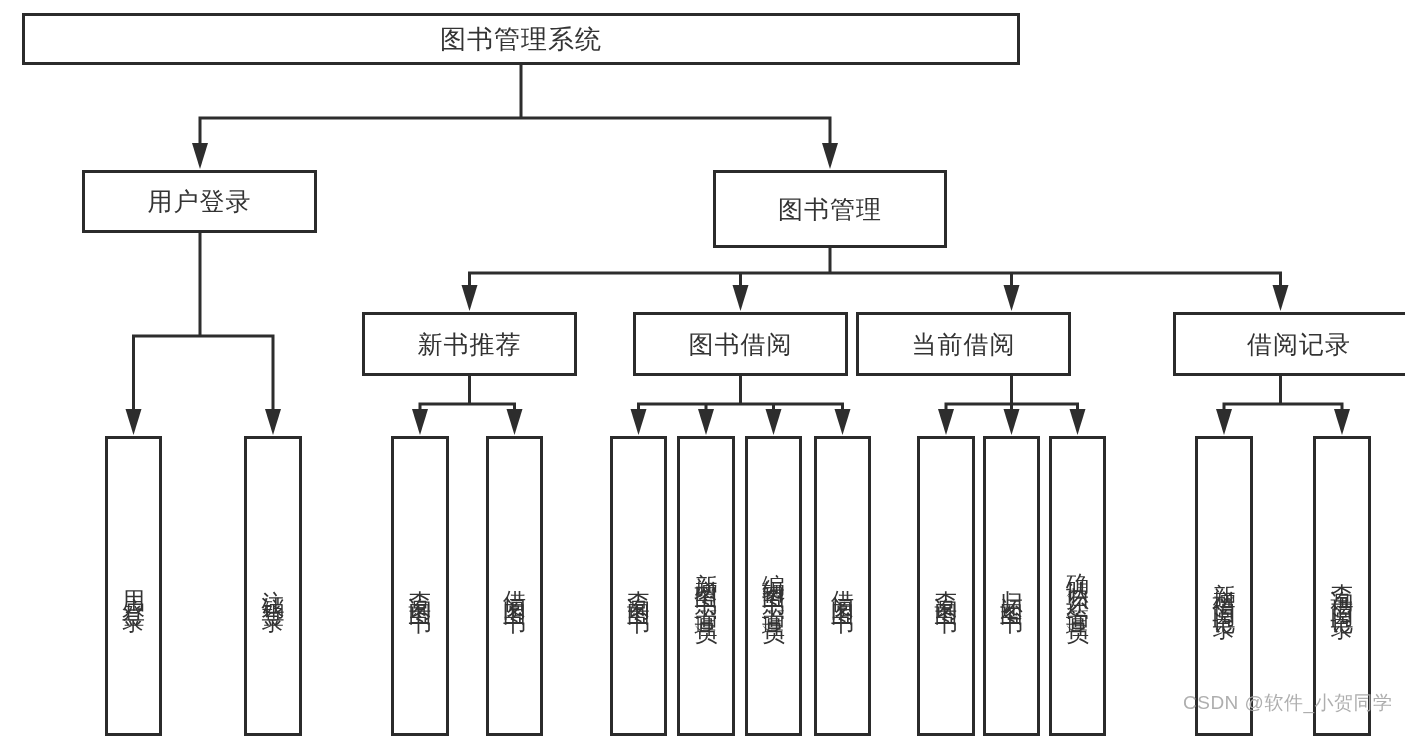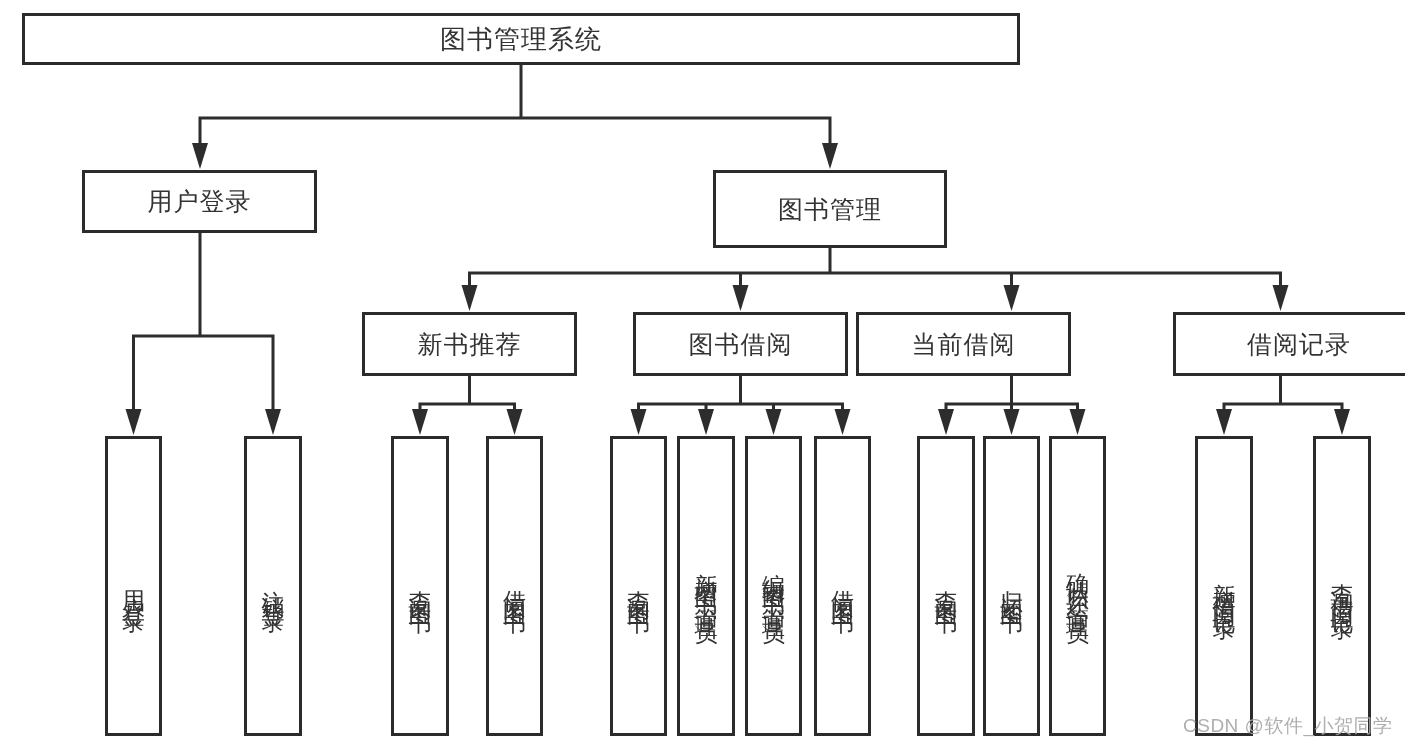--- a/index.html
+++ b/index.html
@@ -37,21 +37,21 @@
     writing-mode: vertical-rl;
     text-orientation: mixed;
     font-size: 23px;
     letter-spacing: 7px;
     line-height: 1;
     color: #333333;
   }
   .watermark {
     position: absolute;
     left: 1183px;
-    top: 713px;
+    top: 690px;
     font-size: 19px;
     color: #a8a8a8;
     opacity: 0.92;
     white-space: nowrap;
     z-index: 3;
     letter-spacing: 0.5px;
   }
 </style>
 </head>
 <body>

